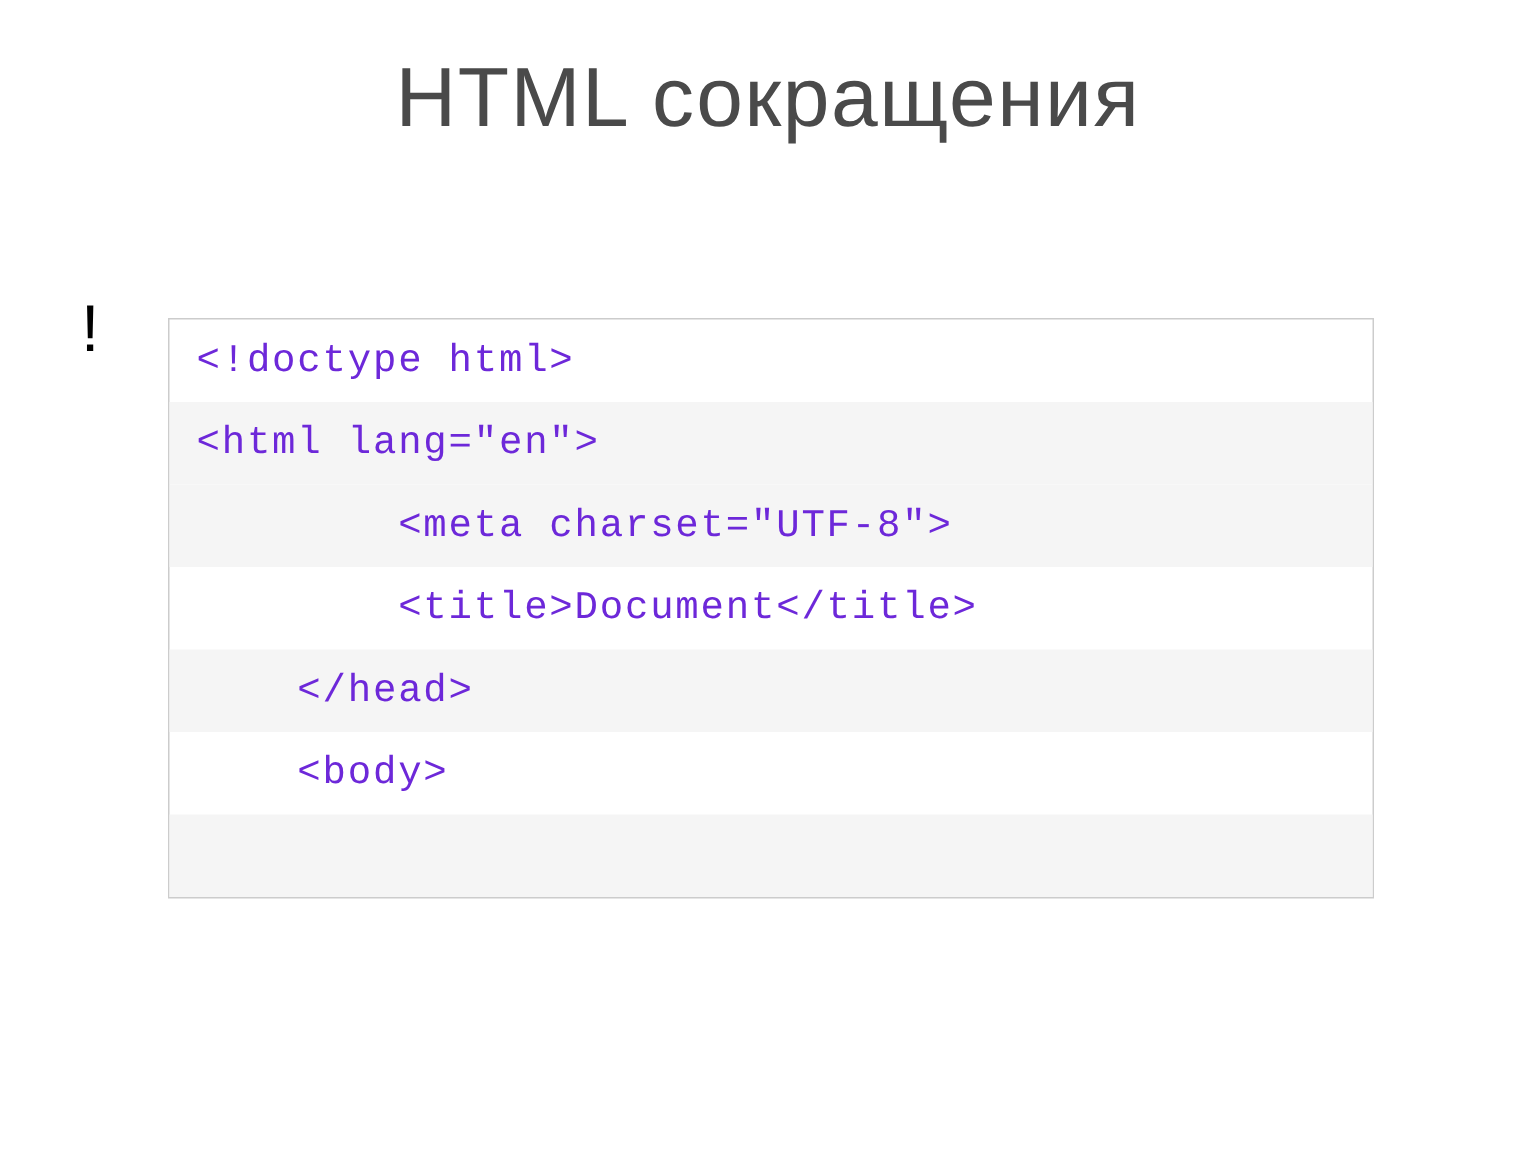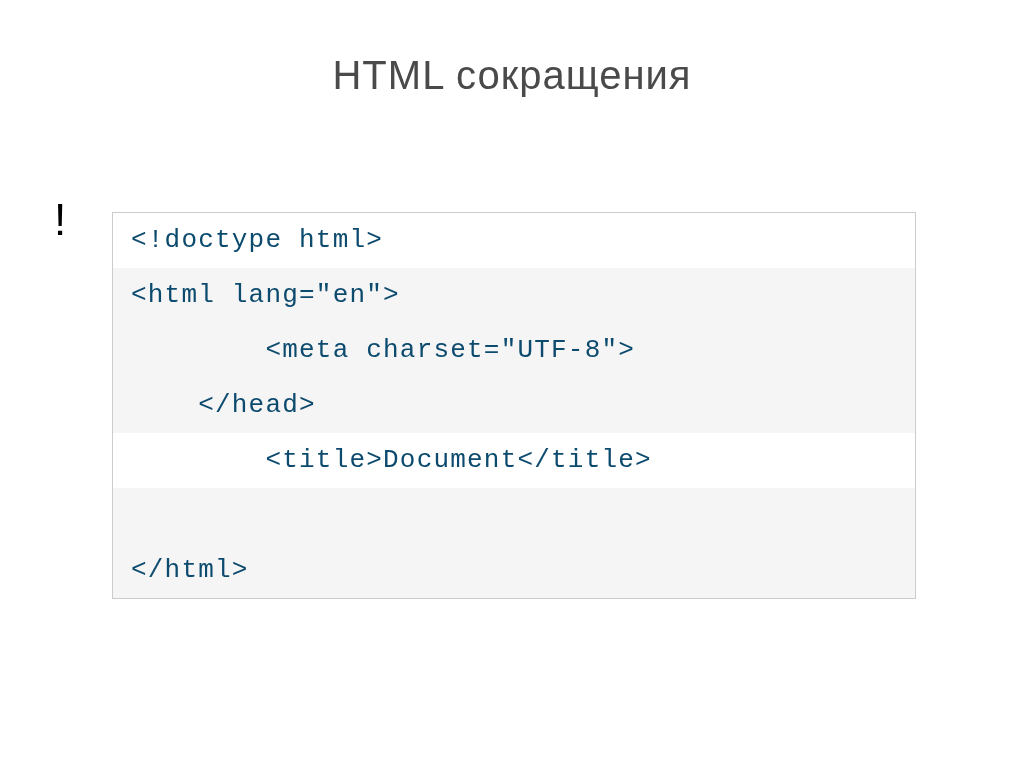--- a/index.html
+++ b/index.html
@@ -5,43 +5,43 @@
     * { margin: 0; padding: 0; box-sizing: border-box; }
     body {
       width: 1024px;
       height: 767px;
       background: #ffffff;
       font-family: Arial, Helvetica, sans-serif;
       position: relative;
     }
     .slide-title {
       text-align: center;
-      font-size: 40px;
+      font-size: 56px;
       font-weight: 400;
       color: #4a4a4a;
-      padding-top: 53px;
+      padding-top: 32px;
       letter-spacing: 1px;
     }
     .shortcut-label {
       position: absolute;
       top: 195px;
       left: 54px;
       font-size: 44px;
       color: #000000;
       font-weight: 400;
     }
     .code-panel {
       position: absolute;
       top: 212px;
       left: 112px;
       width: 804px;
       border: 1px solid #cccccc;
       font-family: Consolas, Monaco, "Courier New", monospace;
       font-size: 26px;
-      color: #0c4a6e;
+      color: #6d28d9;
       letter-spacing: 1.2px;
     }
     .code-row {
       height: 55px;
       line-height: 55px;
       padding-left: 18px;
       white-space: pre;
     }
     .code-row.alt {
       background: #f5f5f5;
@@ -51,17 +51,17 @@
 <body>
 
 <h1 class="slide-title">HTML сокращения</h1>
 
 <div class="shortcut-label">!</div>
 
 <div class="code-panel">
   <div class="code-row">&lt;!doctype html&gt;</div>
   <div class="code-row alt">&lt;html lang="en"&gt;</div>
   <div class="code-row alt">        &lt;meta charset="UTF-8"&gt;</div>
+  <div class="code-row">        &lt;title&gt;Document&lt;/title&gt;</div>
   <div class="code-row alt">    &lt;/head&gt;</div>
-  <div class="code-row">        &lt;title&gt;Document&lt;/title&gt;</div>
+  <div class="code-row">    &lt;body&gt;</div>
   <div class="code-row alt"></div>
-  <div class="code-row alt">&lt;/html&gt;</div>
 </div>
 
 </body></html>

